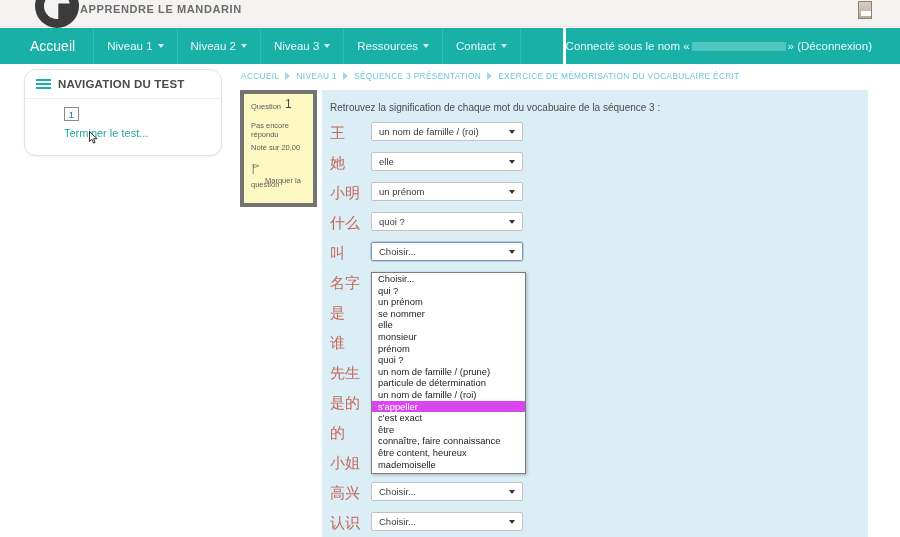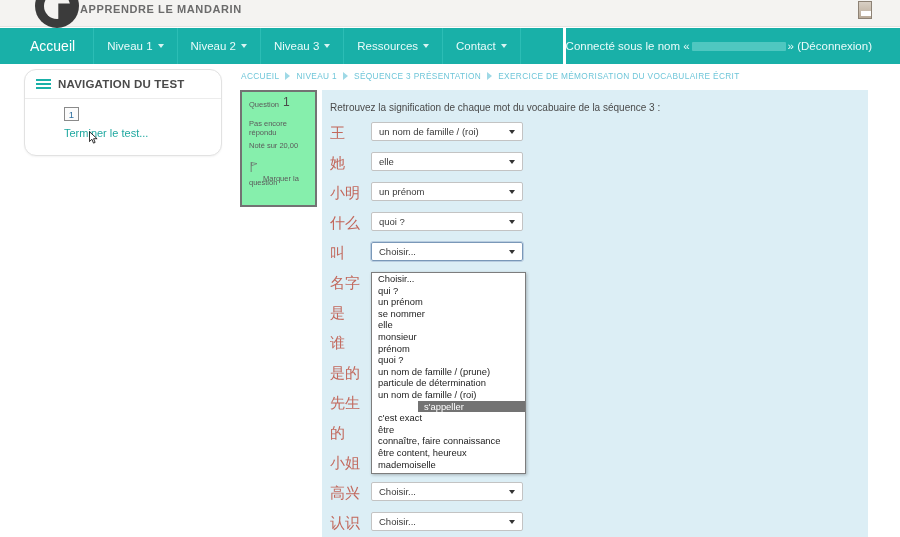--- a/index.html
+++ b/index.html
@@ -111,21 +111,21 @@
   .crumb { cursor:pointer; }
   .crumb-sep {
     display:inline-block; margin:0 6px;
     border-top:4px solid transparent; border-bottom:4px solid transparent;
     border-left:5px solid #9fd9e6;
   }
 
   
   #qinfo {
     position:absolute; left:240px; top:90px; width:77px; height:117px;
-    background:#86efac; border:2px solid #737373;
+    background:#fef9c3; border:4px solid #737373;
   }
   #q-label { position:absolute; left:7px; top:8px; font-size:7.5px; color:#5b5b5b; }
   #q-number { position:absolute; left:41px; top:3px; font-size:12px; color:#4a4a4a; }
   #q-state  { position:absolute; left:7px; top:27px; font-size:7.5px; color:#5b5b5b; }
   #q-marks  { position:absolute; left:7px; top:49px; font-size:7.5px; color:#5b5b5b; }
   #flag-icon {
     position:absolute; left:8px; top:70px; width:9px; height:10px;
   }
   #q-flag-a { position:absolute; left:21px; top:82px; font-size:7.5px; color:#5b5b5b; }
   #q-flag-b { position:absolute; left:7px; top:86px; font-size:7.5px; color:#5b5b5b; }
@@ -168,21 +168,21 @@
     position:absolute; left:371px; top:272px; width:155px; height:202px;
     background:#ffffff; border:1px solid #7d7d7d;
     z-index:50; overflow:hidden;
     box-shadow:1px 1px 3px rgba(0,0,0,0.25);
   }
   .opt {
     height:11.6px; line-height:11.6px;
     font-size:9.4px; color:#222222;
     padding-left:6px; white-space:nowrap; cursor:pointer;
   }
-  .opt.highlight { background:#737373; color:#ffffff;margin-left:46px; }
+  .opt.highlight { background:#d946ef; color:#ffffff; }
   #dd-cursor {
     position:absolute; left:89px; top:131px; width:9px; height:14px; z-index:60;
     pointer-events:none;
   }
 </style>
 </head>
 <body>
 
 <div id="header">
   <div id="logo-mark"></div>
@@ -288,25 +288,25 @@
       </div>
       <div class="vrow">
         <div class="hanzi">是</div>
         <div class="sel"><span>Choisir...</span><span class="arrow"></span></div>
       </div>
       <div class="vrow">
         <div class="hanzi">谁</div>
         <div class="sel"><span>Choisir...</span><span class="arrow"></span></div>
       </div>
       <div class="vrow">
+        <div class="hanzi">先生</div>
+        <div class="sel"><span>Choisir...</span><span class="arrow"></span></div>
+      </div>
+      <div class="vrow">
         <div class="hanzi">是的</div>
-        <div class="sel"><span>Choisir...</span><span class="arrow"></span></div>
-      </div>
-      <div class="vrow">
-        <div class="hanzi">先生</div>
         <div class="sel"><span>Choisir...</span><span class="arrow"></span></div>
       </div>
       <div class="vrow">
         <div class="hanzi">的</div>
         <div class="sel"><span>Choisir...</span><span class="arrow"></span></div>
       </div>
       <div class="vrow">
         <div class="hanzi">小姐</div>
         <div class="sel"><span>Choisir...</span><span class="arrow"></span></div>
       </div>

